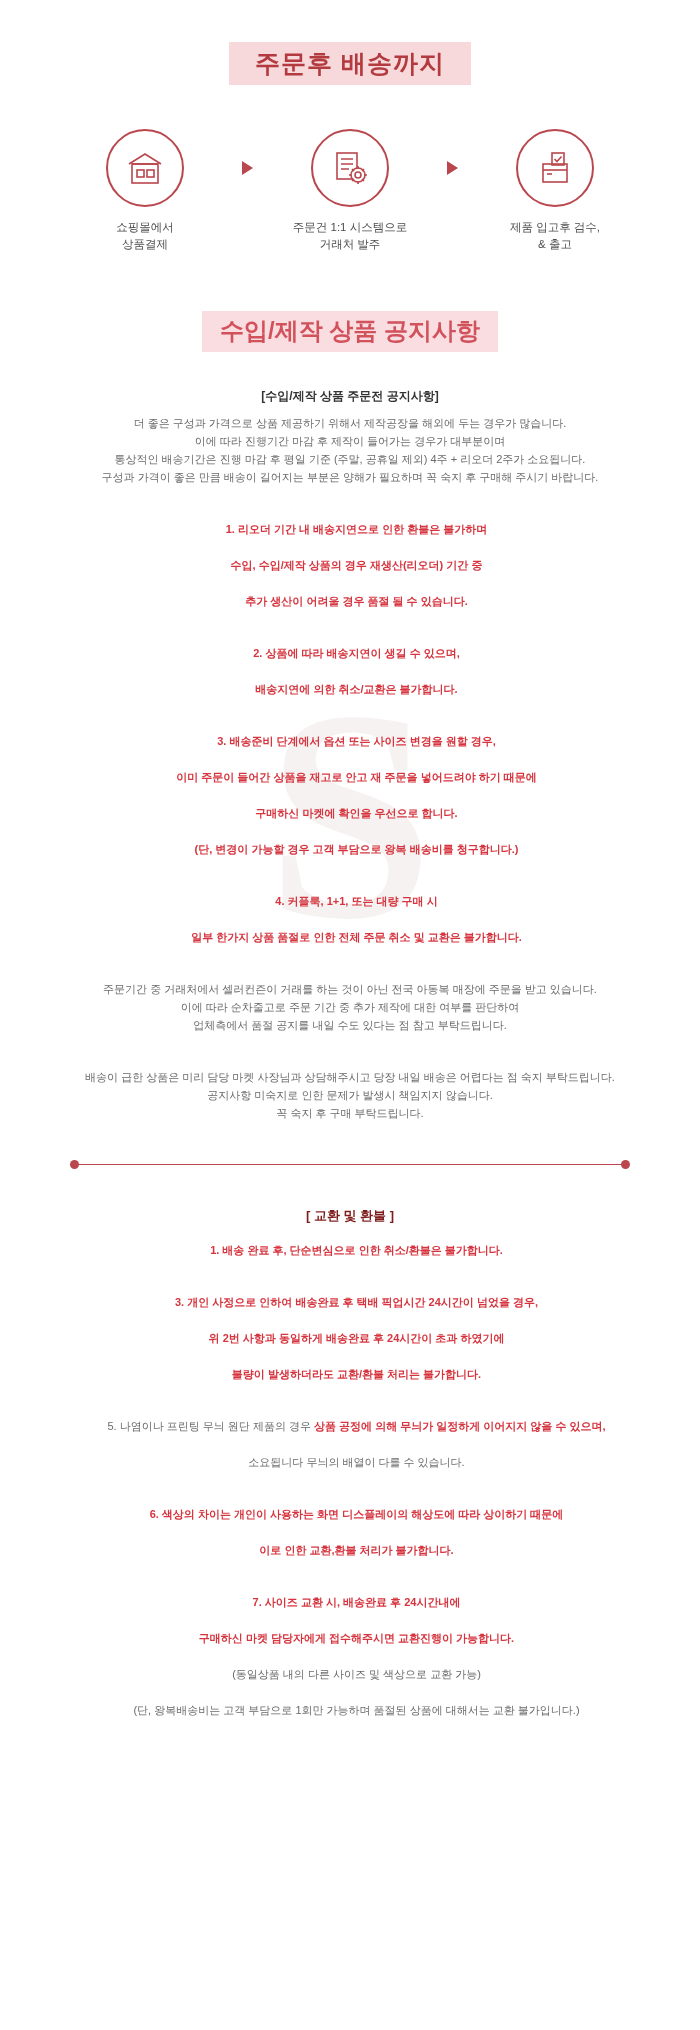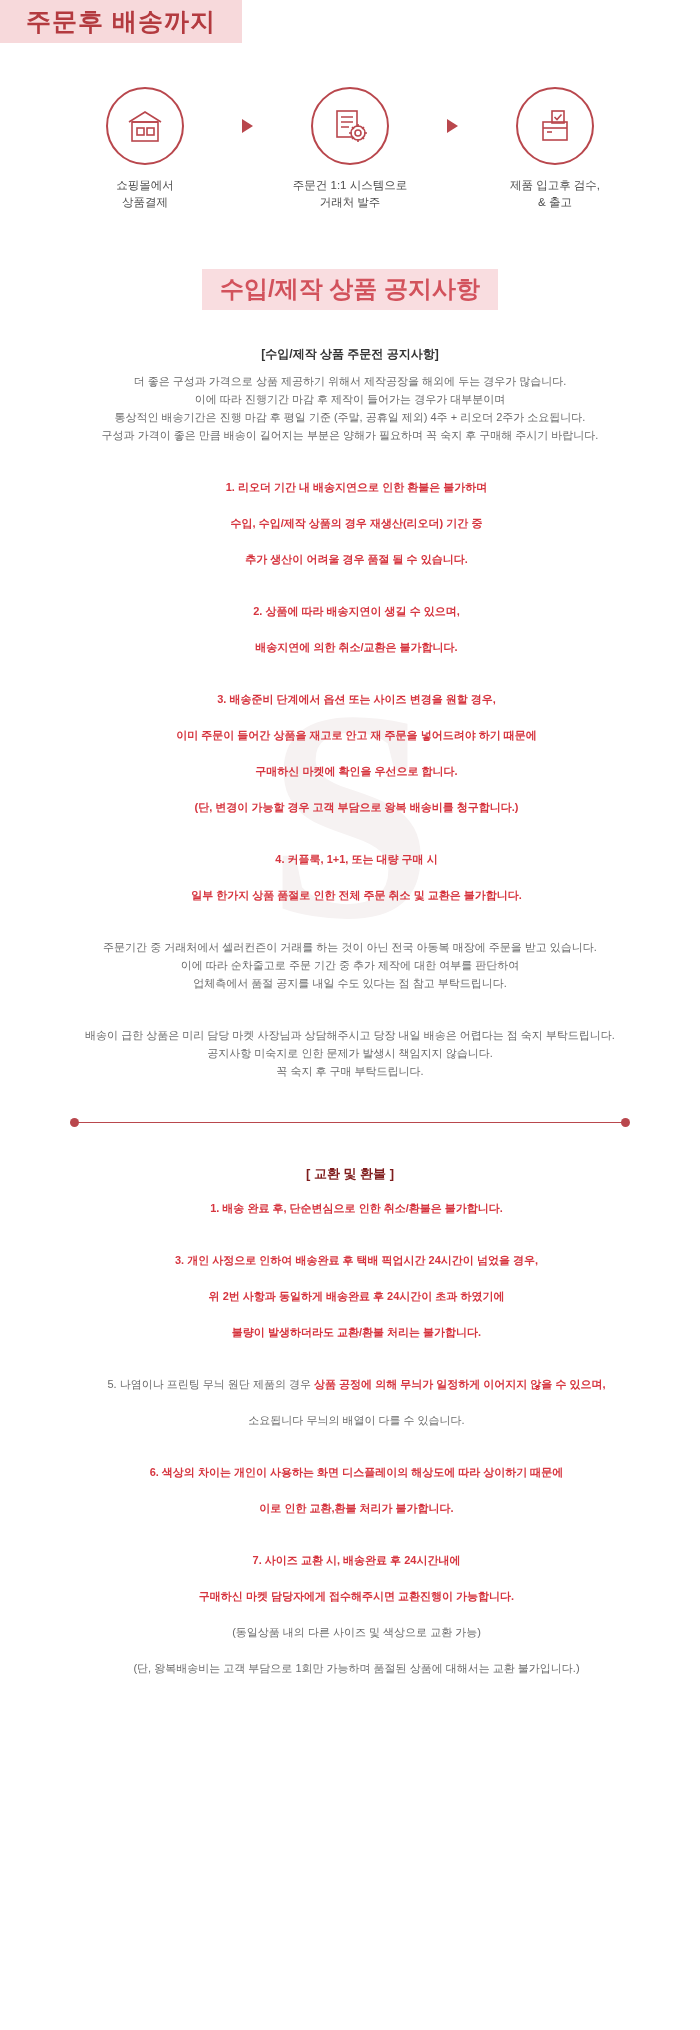--- a/index.html
+++ b/index.html
@@ -30,21 +30,21 @@
     font-weight: bold;
     line-height: 250px;
     text-align: center;
     font-family: "Liberation Serif", serif;
     z-index: 0;
     user-select: none;
   }
   .content { position: relative; z-index: 2; }
 
   
-  .banner-wrap { text-align: left; }
+  .banner-wrap { text-align: center; padding-top: 42px; }
   .banner {
     display: inline-block;
     background: #f7d9db;
     padding: 6px 26px 7px 26px;
   }
   .banner-text {
     font-size: 25px;
     font-weight: bold;
     color: #b33a3f;
     letter-spacing: 1px;

